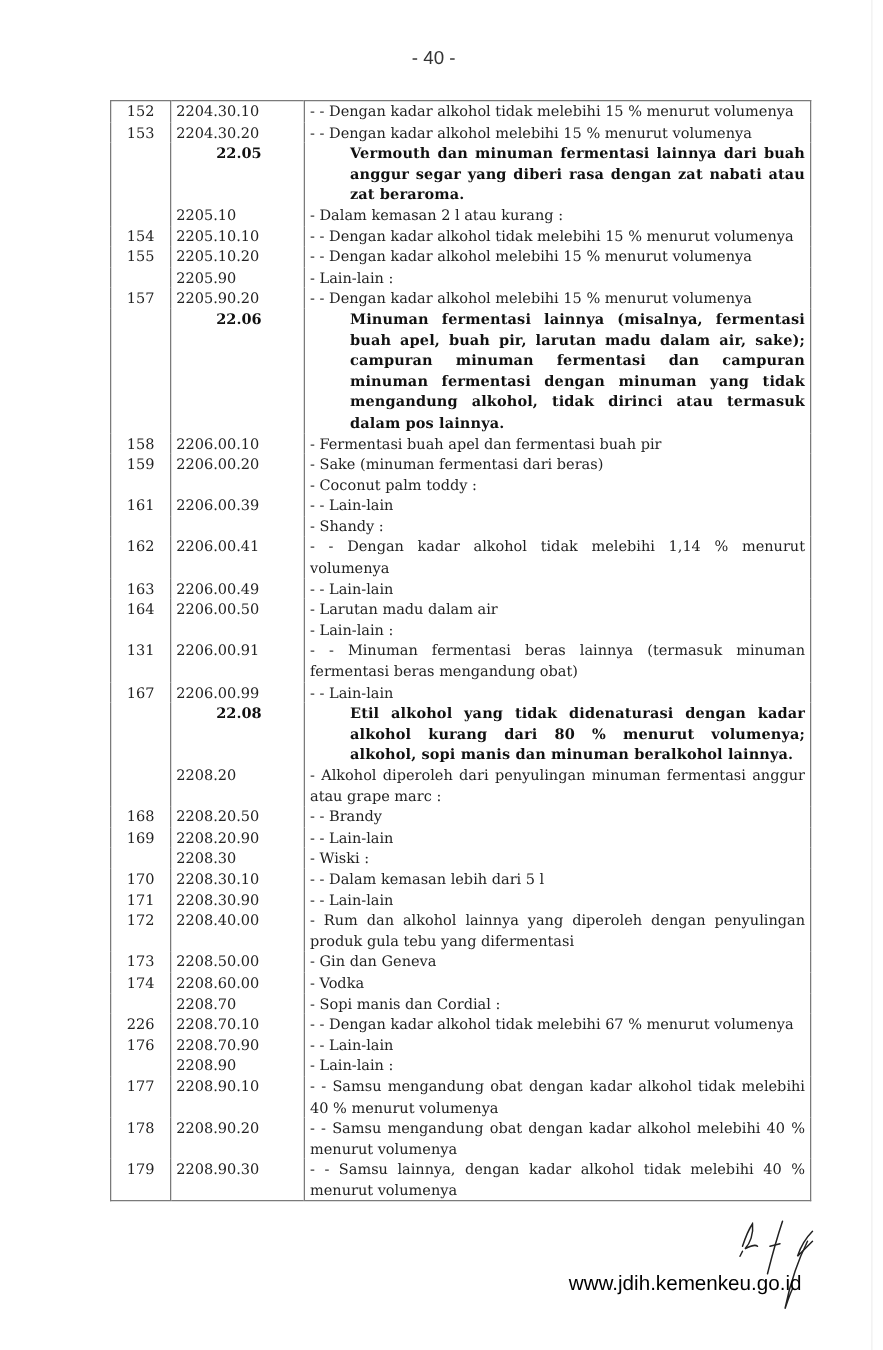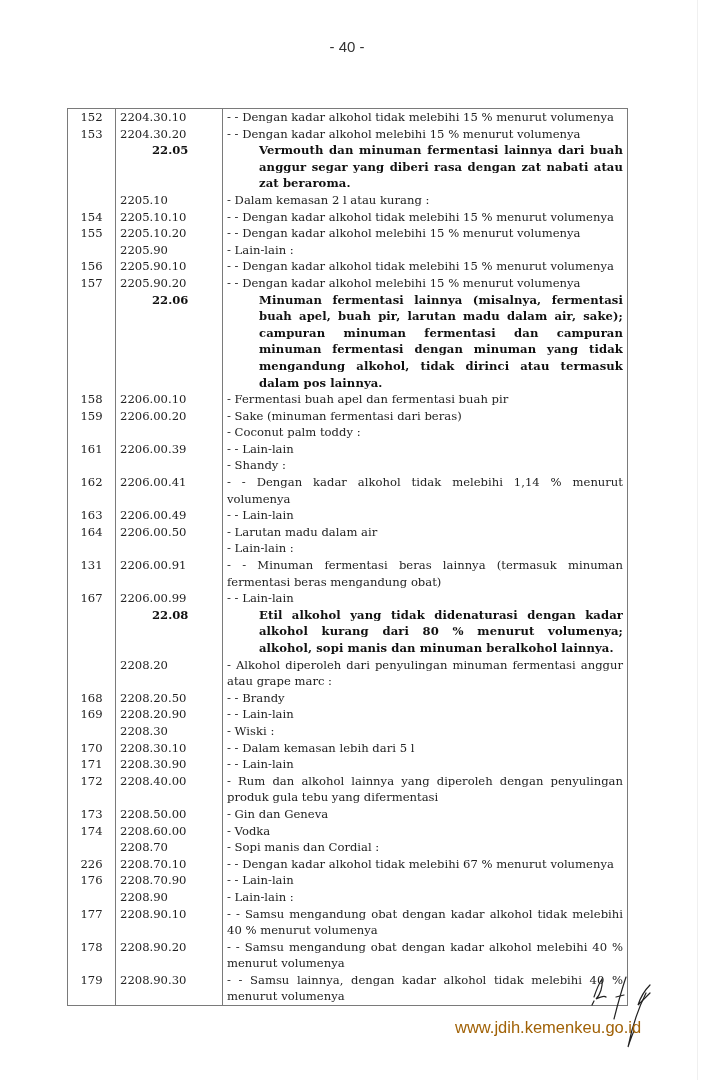--- a/index.html
+++ b/index.html
@@ -11,42 +11,41 @@
   .page-edge {
     position: absolute; left: 697px; top: 0; width: 1px; height: 1080px;
     background: #f0f0f0;
   }
   .page-number {
     position: absolute; top: 38px; left: 0; width: 694px; text-align: center;
     font-family: "Liberation Sans", "DejaVu Sans", sans-serif;
     font-size: 15px; color: #333;
   }
   table.tariff {
-    position: absolute; left: 67px; top: 80px; width: 560px;
+    position: absolute; left: 88px; top: 80px; width: 560px;
     border-collapse: collapse;
     border: 1px solid #7a7a7a;
     font-size: 11.6px; line-height: 16.6px;
     table-layout: fixed;
-    margin-top: 28px;
   }
   table.tariff td {
     padding: 0 4px; vertical-align: top;
   }
   col.c-no { width: 48px; }
   col.c-code { width: 107px; }
   col.c-desc { width: 405px; }
   td.no { text-align: center; border-right: 1px solid #7a7a7a; }
   td.code { border-right: 1px solid #7a7a7a; padding-left: 7px; }
   td.desc { text-align: justify; padding-right: 6px; }
   tr.heading td.code, tr.heading td.desc { font-weight: bold; color: #111; padding-left: 36px; }
   tr.heading td.desc { letter-spacing: 0.1px; }
   .footer-url {
     position: absolute; left: 455px; top: 1018px;
     font-family: "Liberation Sans", "DejaVu Sans", sans-serif;
-    font-size: 16.5px; color: #a16207;
+    font-size: 16.5px; color: #000000;
   }
   .signature {
     position: absolute; left: 588px; top: 975px; width: 80px; height: 80px;
   }
 </style>
 </head>
 <body>
 
 <div class="page-edge"></div>
 
@@ -86,25 +85,20 @@
       </tr>
       <tr>
         <td class="no">155</td>
         <td class="code">2205.10.20</td>
         <td class="desc">- - Dengan kadar alkohol melebihi 15 % menurut volumenya</td>
       </tr>
       <tr>
         <td class="no"></td>
         <td class="code">2205.90</td>
         <td class="desc">- Lain-lain :</td>
-      </tr>
-      <tr>
-        <td class="no">156</td>
-        <td class="code">2205.90.10</td>
-        <td class="desc">- - Dengan kadar alkohol tidak melebihi 15 % menurut volumenya</td>
       </tr>
       <tr>
         <td class="no">157</td>
         <td class="code">2205.90.20</td>
         <td class="desc">- - Dengan kadar alkohol melebihi 15 % menurut volumenya</td>
       </tr>
       <tr class="heading">
         <td class="no"></td>
         <td class="code">22.06</td>
         <td class="desc">Minuman fermentasi lainnya (misalnya, fermentasi buah apel, buah pir, larutan madu dalam air, sake); campuran minuman fermentasi dan campuran minuman fermentasi dengan minuman yang tidak mengandung alkohol, tidak dirinci atau termasuk dalam pos lainnya.</td>

